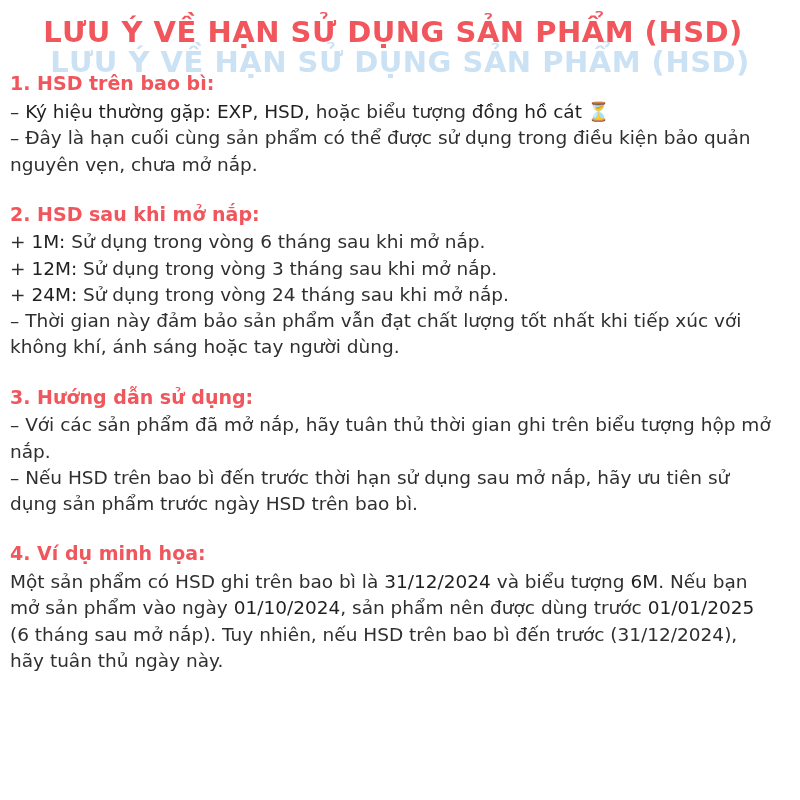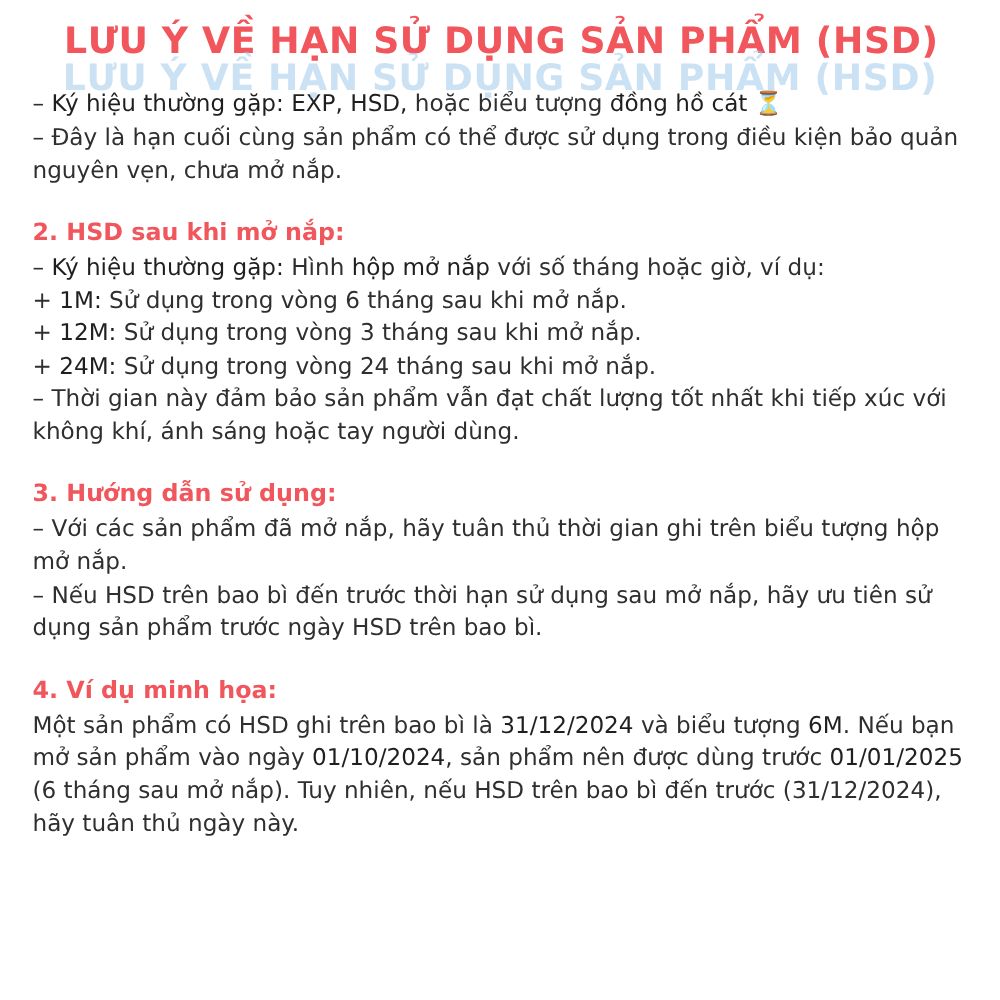--- a/index.html
+++ b/index.html
@@ -12,21 +12,21 @@
     height: 800px;
     font-family: "DejaVu Sans", "Liberation Sans", sans-serif;
     color: #2f2f2f;
     overflow: hidden;
   }
   .page {
     position: relative;
     width: 800px;
     height: 796px;
     box-sizing: border-box;
-    padding: 16px 24px 10px 26px;
+    padding: 16px 24px 10px 10px;
   }
 
   .title {
     text-align: center;
     font-size: 29px;
     font-weight: bold;
     color: #f0565c;
     letter-spacing: 0.5px;
     line-height: 1.15;
     margin: 0 0 2px 0;
@@ -74,26 +74,26 @@
 </head>
 <body>
 
 <div class="page">
 
   <h1 class="title">LƯU Ý VỀ HẠN SỬ DỤNG SẢN PHẨM (HSD)</h1>
   <div class="ghost-title">LƯU Ý VỀ HẠN SỬ DỤNG SẢN PHẨM (HSD)</div>
 
   <div id="sections-root">
       <div class="section">
+        <div class="sec-head">1. HSD trên bao bì:</div>
         <p class="line"><span>– </span><b>Ký hiệu thường gặp: EXP, HSD,</b><span> hoặc biểu tượng </span><b>đồng hồ cát</b><span> ⏳</span></p>
         <p class="line"><span>– Đây là hạn cuối cùng sản phẩm có thể được sử dụng trong điều kiện bảo quản nguyên vẹn, chưa mở nắp.</span></p>
       </div>
       <div class="section">
         <div class="sec-head">2. HSD sau khi mở nắp:</div>
-        <p class="line"><span>– </span><b>Ký hiệu thường gặp:</b><span> Hình </span><b>hộp mở nắp</b><span> với số tháng hoặc giờ, ví dụ:</span></p>
         <p class="line"><span>+ </span><b>1M:</b><span> Sử dụng trong vòng 6 tháng sau khi mở nắp.</span></p>
         <p class="line"><span>+ </span><b>12M:</b><span> Sử dụng trong vòng 3 tháng sau khi mở nắp.</span></p>
         <p class="line"><span>+ </span><b>24M:</b><span> Sử dụng trong vòng 24 tháng sau khi mở nắp.</span></p>
         <p class="line"><span>– Thời gian này đảm bảo sản phẩm vẫn đạt chất lượng tốt nhất khi tiếp xúc với không khí, ánh sáng hoặc tay người dùng.</span></p>
       </div>
       <div class="section">
         <div class="sec-head">3. Hướng dẫn sử dụng:</div>
         <p class="line"><span>– Với các sản phẩm đã mở nắp, hãy tuân thủ thời gian ghi trên biểu tượng hộp mở nắp.</span></p>
         <p class="line"><span>– Nếu HSD trên bao bì đến trước thời hạn sử dụng sau mở nắp, hãy ưu tiên sử dụng sản phẩm trước ngày HSD trên bao bì.</span></p>
       </div>

